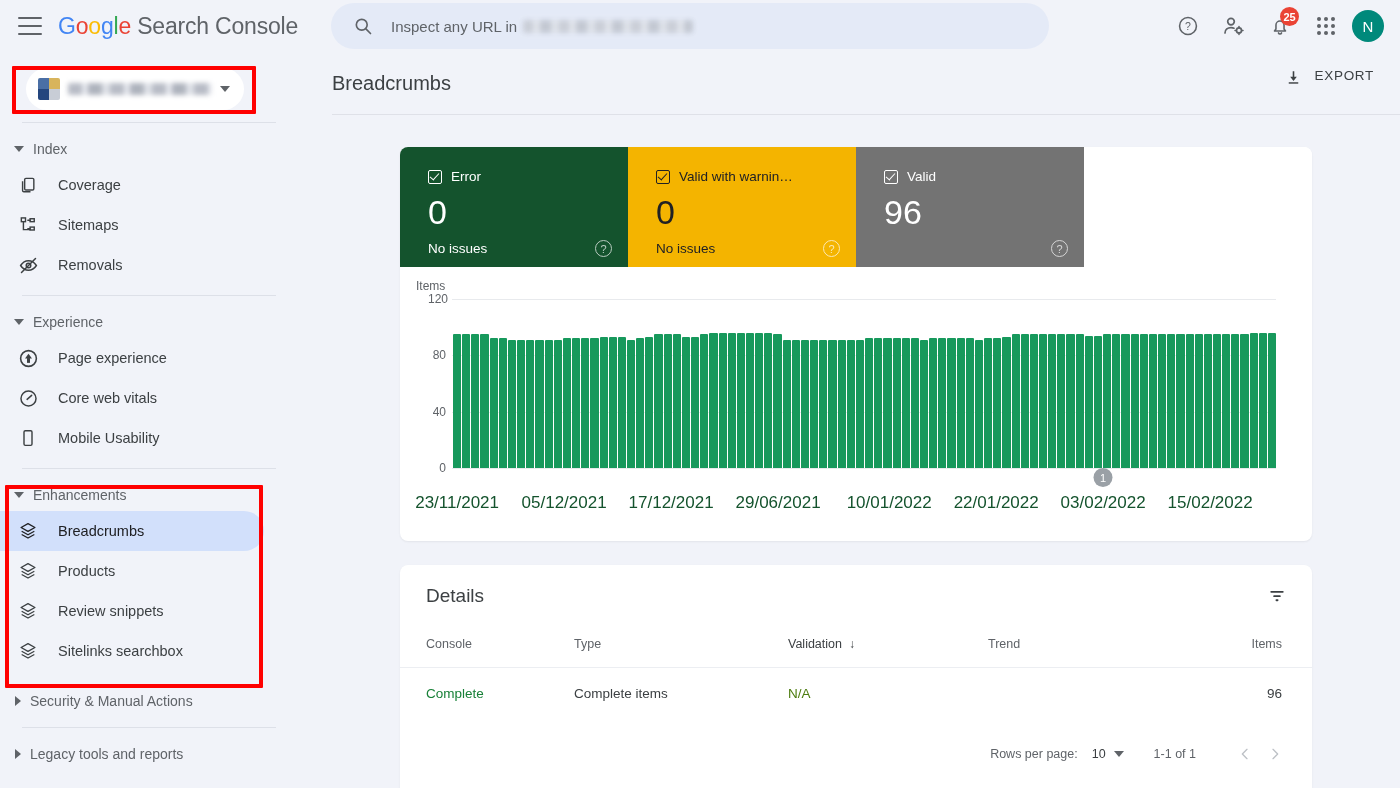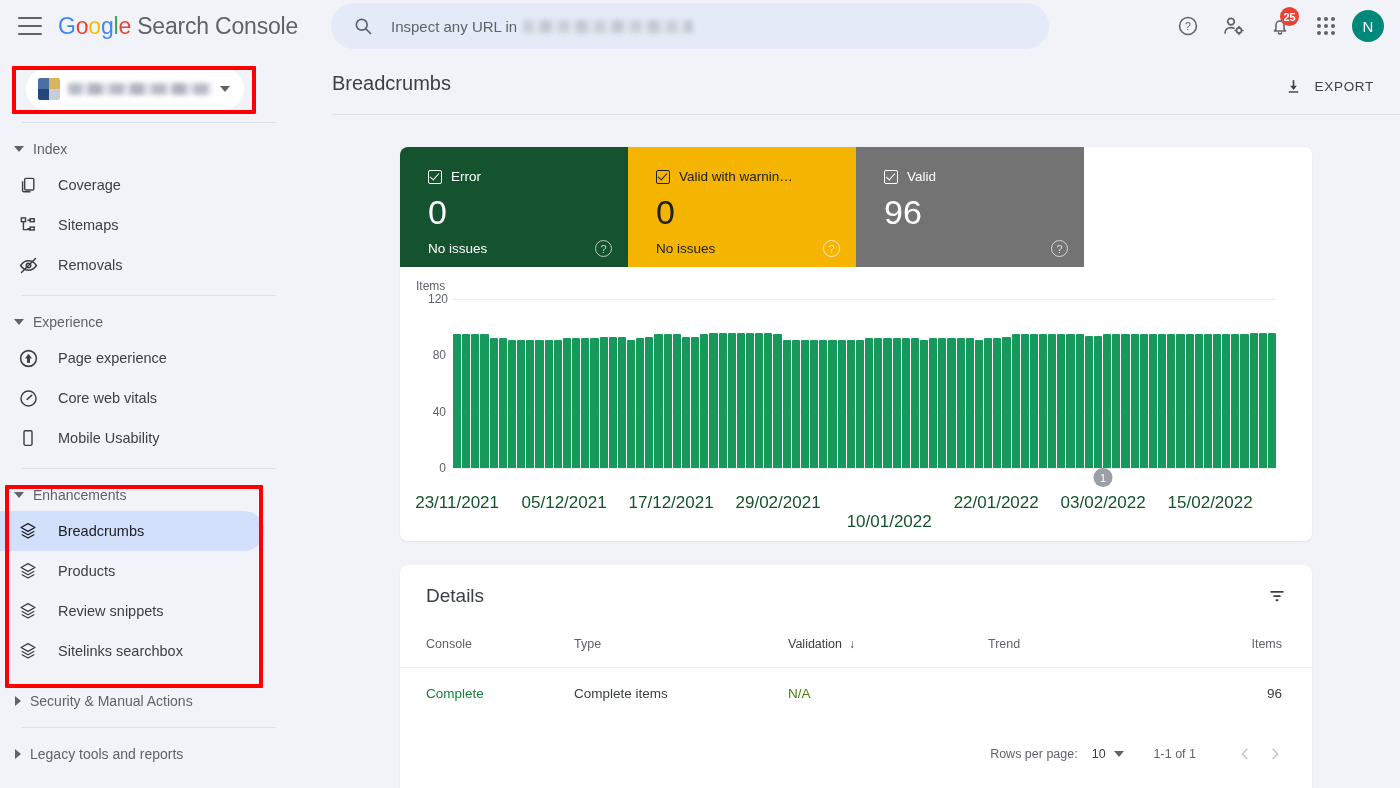--- a/index.html
+++ b/index.html
@@ -86,21 +86,21 @@
     border-radius: 0 20px 20px 0; margin-right: 36px; cursor: pointer; color: #3c4043; font-size: 14.5px;
   }
   .nav-item .ico { width: 24px; height: 24px; margin-right: 18px; display: flex; align-items: center; justify-content: center; flex: none; }
   .nav-item.selected { background: #d2e0fb; font-weight: 500; color: #202124; }
 
   
   .main { position: absolute; left: 300px; top: 52px; width: 1100px; height: 736px; background: #f1f3f9; }
   .page-head { position: relative; height: 62px; }
   .page-title { position: absolute; left: 32px; top: 20px; font-size: 20px; color: #3c4043; }
   .export-btn {
-    position: absolute; right: 16px; top: 16px; height: 36px; display: flex; align-items: center;
+    position: absolute; right: 16px; top: 16px; height: 36px; display: flex; 
     padding: 0 10px; cursor: pointer; color: #3c4043; font-size: 13.5px; letter-spacing: .7px; font-weight: 500;
   }
   .export-btn .dl { margin-right: 12px; display: flex; }
   .head-rule { position: absolute; left: 32px; right: 0; top: 62px; height: 1px; background: #dfe1e8; }
 
   .card-chart {
     position: absolute; left: 100px; top: 95px; width: 912px; height: 394px;
     background: #fff; border-radius: 8px; overflow: hidden; box-shadow: 0 1px 2px rgba(60,64,67,.08);
   }
   .status-row { display: flex; height: 120px; }
@@ -524,22 +524,22 @@
             <div class="bar" style="height: 79.1667%; background: rgb(23, 153, 92);"></div>
             <div class="bar" style="height: 79.1667%; background: rgb(23, 153, 92);"></div>
             <div class="bar" style="height: 80%; background: rgb(23, 153, 92);"></div>
             <div class="bar" style="height: 80%; background: rgb(23, 153, 92);"></div>
             <div class="bar" style="height: 80%; background: rgb(23, 153, 92);"></div>
           </div>
         <div class="xlabels" id="xlabels">
             <div class="xlabel" style="left: 0.5%;">23/11/2021</div>
             <div class="xlabel" style="left: 13.5%;">05/12/2021</div>
             <div class="xlabel" style="left: 26.5%;">17/12/2021</div>
-            <div class="xlabel" style="left: 39.5%;">29/02/2021</div>
-            <div class="xlabel" style="left: 53%; margin-top: 19px;">10/01/2022</div>
+            <div class="xlabel" style="left: 39.5%;">29/06/2021</div>
+            <div class="xlabel" style="left: 53%;">10/01/2022</div>
             <div class="xlabel" style="left: 66%;">22/01/2022</div>
             <div class="xlabel" style="left: 79%;">03/02/2022</div>
             <div class="xlabel" style="left: 92%;">15/02/2022</div>
           </div>
         <div id="chart-annots">
             <div class="annot-marker" style="left: calc(79% - 17.31px); bottom: 54px;">1</div>
           </div>
       </div>
     </div>
 

